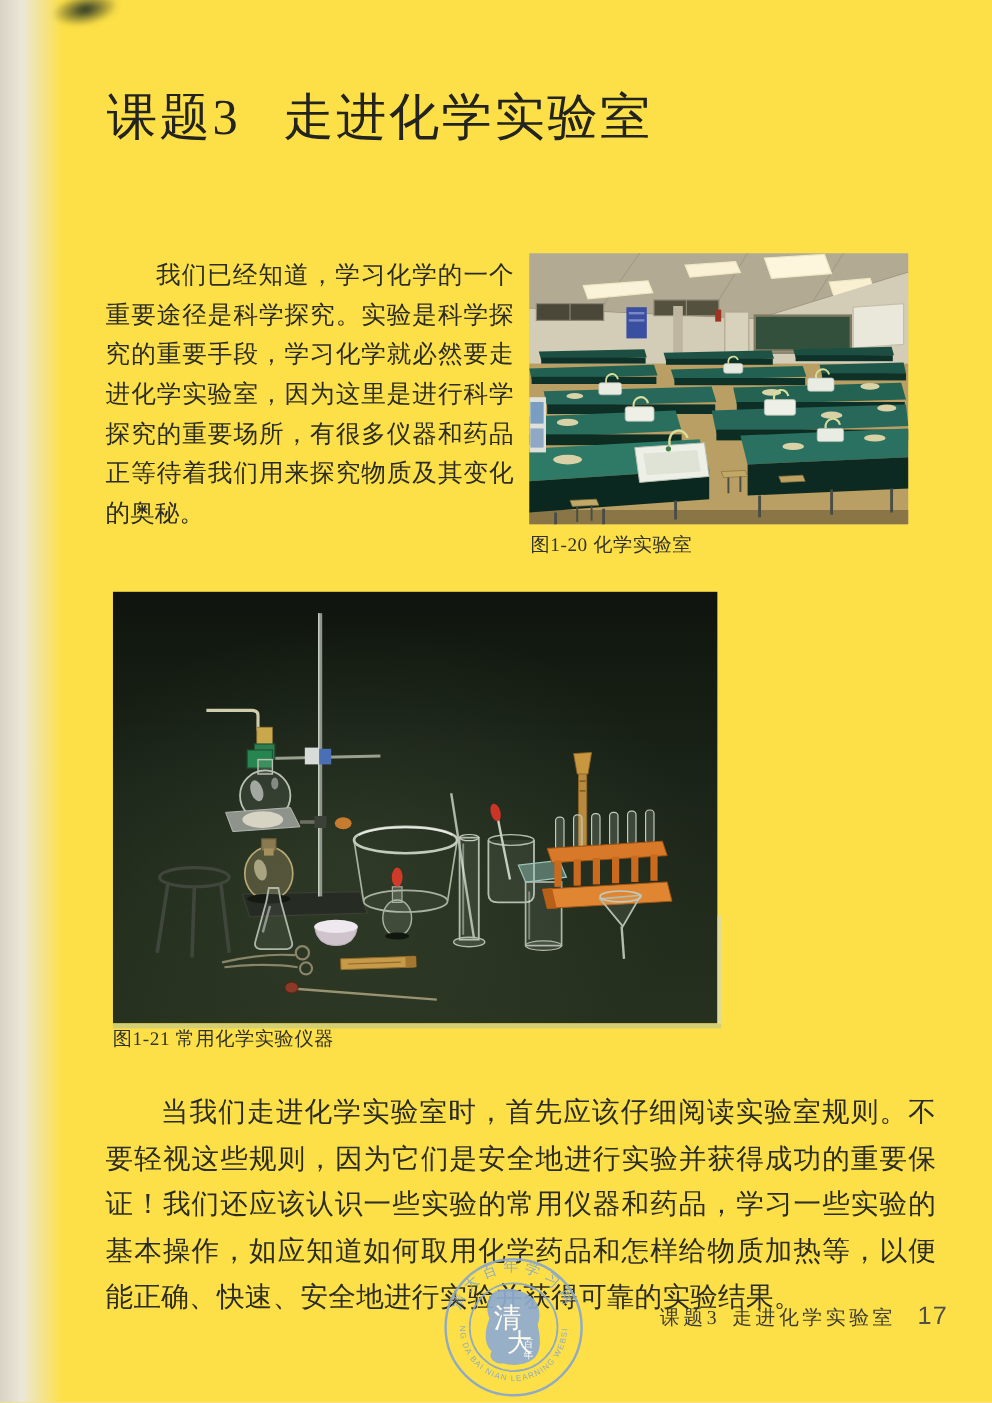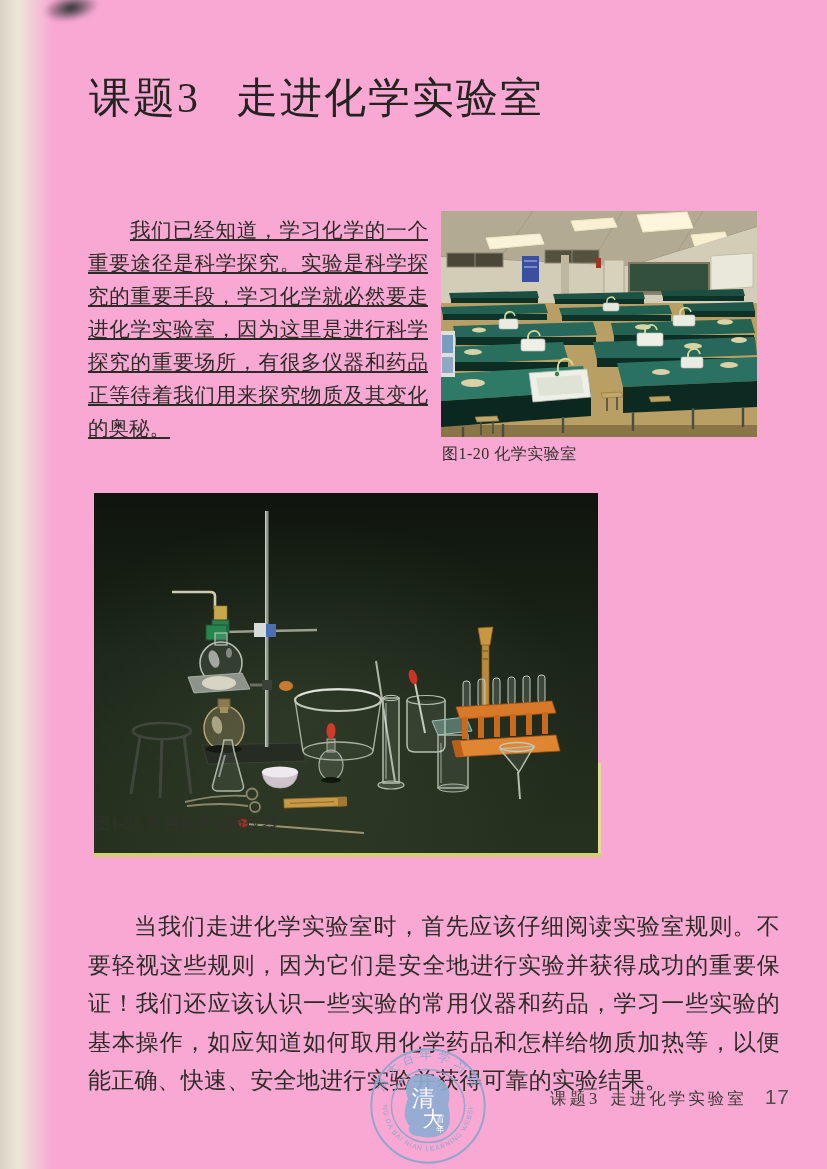--- a/index.html
+++ b/index.html
@@ -1,35 +1,35 @@
 <!DOCTYPE html>
 <html><head>
 <meta charset="utf-8">
 <style>
   html,body{margin:0;padding:0;background:#e9e6db;}
   .page{
     position:relative;width:827px;height:1169px;overflow:hidden;
-    background:#f9a8d4;
+    background:#fde047;
     font-family:"Liberation Serif","DejaVu Serif",serif;
   }
   .gutter{position:absolute;left:0;top:0;width:52px;height:1169px;
     background:linear-gradient(90deg,#d8d3c3 0,#ebe7d9 18px,rgba(248,246,238,0) 100%);}
   .corner-blob{position:absolute;left:32px;top:-10px;width:78px;height:36px;
     background:radial-gradient(closest-side,rgba(24,40,33,.95),rgba(24,40,33,0) 72%);
     filter:blur(2px);transform:rotate(-10deg);}
   .title{position:absolute;left:89px;top:70px;font-size:42px;color:#23231f;
     letter-spacing:2px;white-space:nowrap;}
   .title .t2{margin-left:36px;}
   .para{position:absolute;color:#2c2c26;text-align:justify;text-justify:inter-ideograph;}
-  .p1{left:88px;top:214px;width:340px;font-size:20.5px;line-height:33px;text-indent:2.05em;text-decoration:underline;}
+  .p1{left:88px;top:214px;width:340px;font-size:20.5px;line-height:33px;text-indent:2.05em;}
   .p2{left:88px;top:908px;width:692px;font-size:23px;line-height:38.5px;
       letter-spacing:.2px;text-indent:2em;}
   .caption{position:absolute;font-size:16px;color:#32322c;letter-spacing:.5px;white-space:nowrap;}
   .cap1{left:442px;top:444px;}
-  .cap2{left:94px;top:814px;}
+  .cap2{left:94px;top:856px;}
   .photo1{position:absolute;left:441px;top:211px;width:316px;height:226px;}
   .photo2{position:absolute;left:94px;top:493px;width:504px;height:360px;}
   .photo2-strip{position:absolute;left:94px;top:853px;width:507px;height:4px;background:#d5cf74;}
   .photo2-strip-r{position:absolute;left:598px;top:763px;width:3px;height:90px;background:#e0dc96;}
   .footer{position:absolute;right:37px;top:1085px;white-space:nowrap;color:#3c3c35;}
   .footer .sec{font-size:16.5px;letter-spacing:3px;}
   .footer .ttl{font-size:16.5px;letter-spacing:3px;margin-left:10px;}
   .footer .pg{font-size:21px;color:#4f4f4c;margin-left:18px;letter-spacing:1px;
       font-family:"Liberation Sans","DejaVu Sans",sans-serif;}
   .watermark{position:absolute;left:364px;top:1042px;width:128px;height:128px;opacity:.92;}

